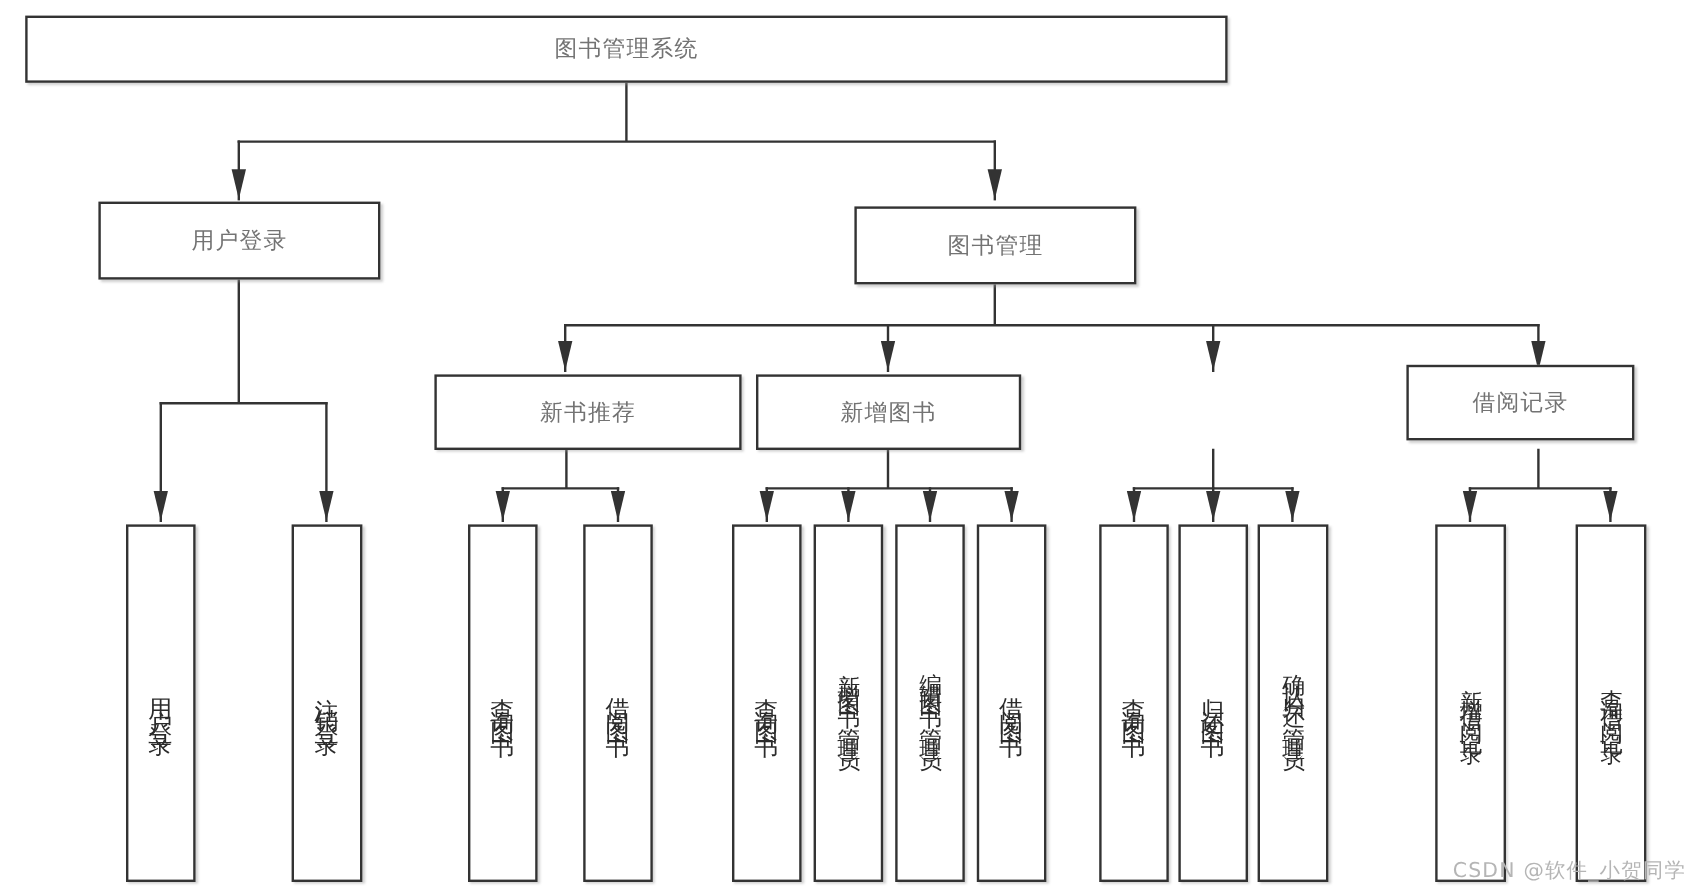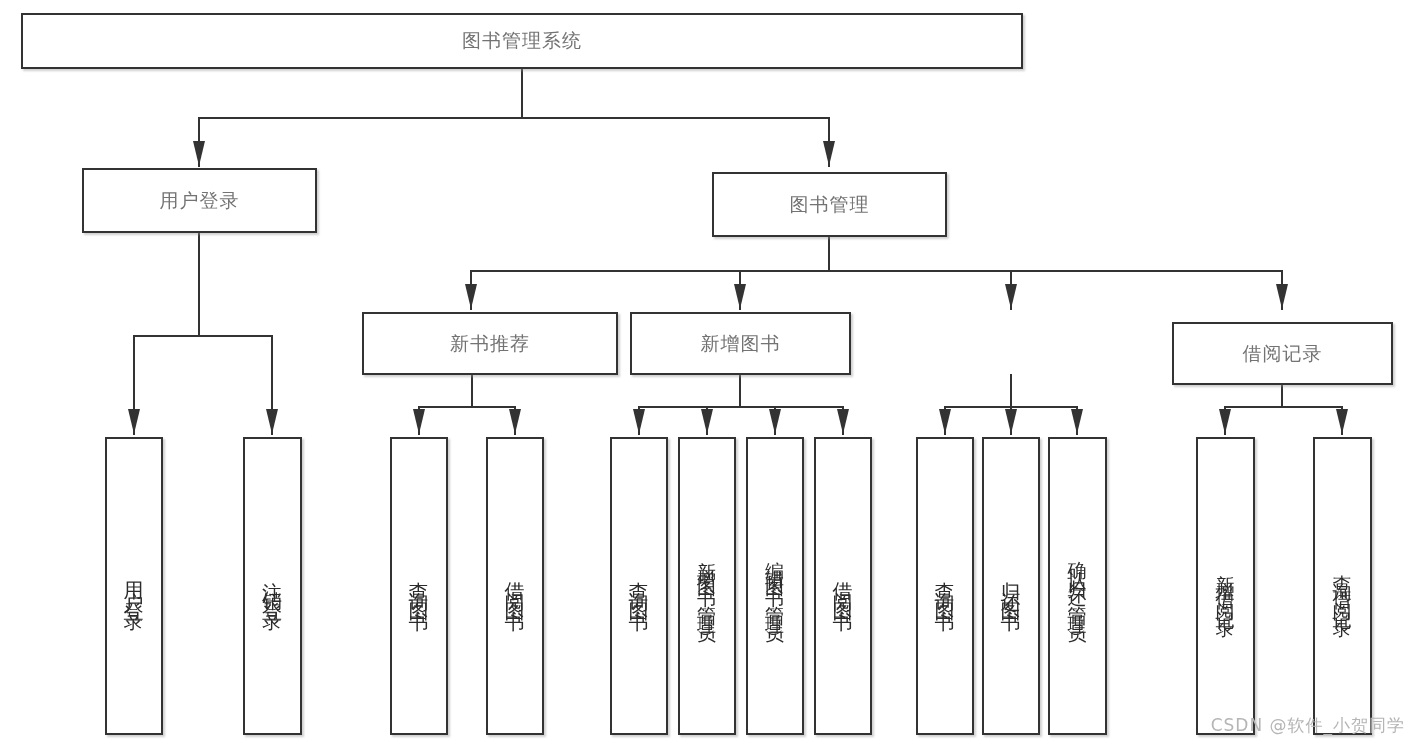--- a/index.html
+++ b/index.html
@@ -101,21 +101,21 @@
   <div class="box h" style="left:712px;top:172px;width:235px;height:65px;">
     <span>图书管理</span>
   </div>
 
   <div class="box h" style="left:362px;top:312px;width:256px;height:63px;">
     <span>新书推荐</span>
   </div>
   <div class="box h" style="left:630px;top:312px;width:221px;height:63px;">
     <span>新增图书</span>
   </div>
-  <div class="box h" style="left:1172px;top:322px;width:221px;height:63px;">
+  <div class="box h" style="left:1172px;top:304px;width:190px;height:63px;">
     <span>借阅记录</span>
   </div>
 
   <div class="box v" style="left:105px;top:437px;width:58px;height:298px;">
     <span>用户登录</span>
   </div>
   <div class="box v" style="left:243px;top:437px;width:59px;height:298px;">
     <span>注销登录</span>
   </div>
 

